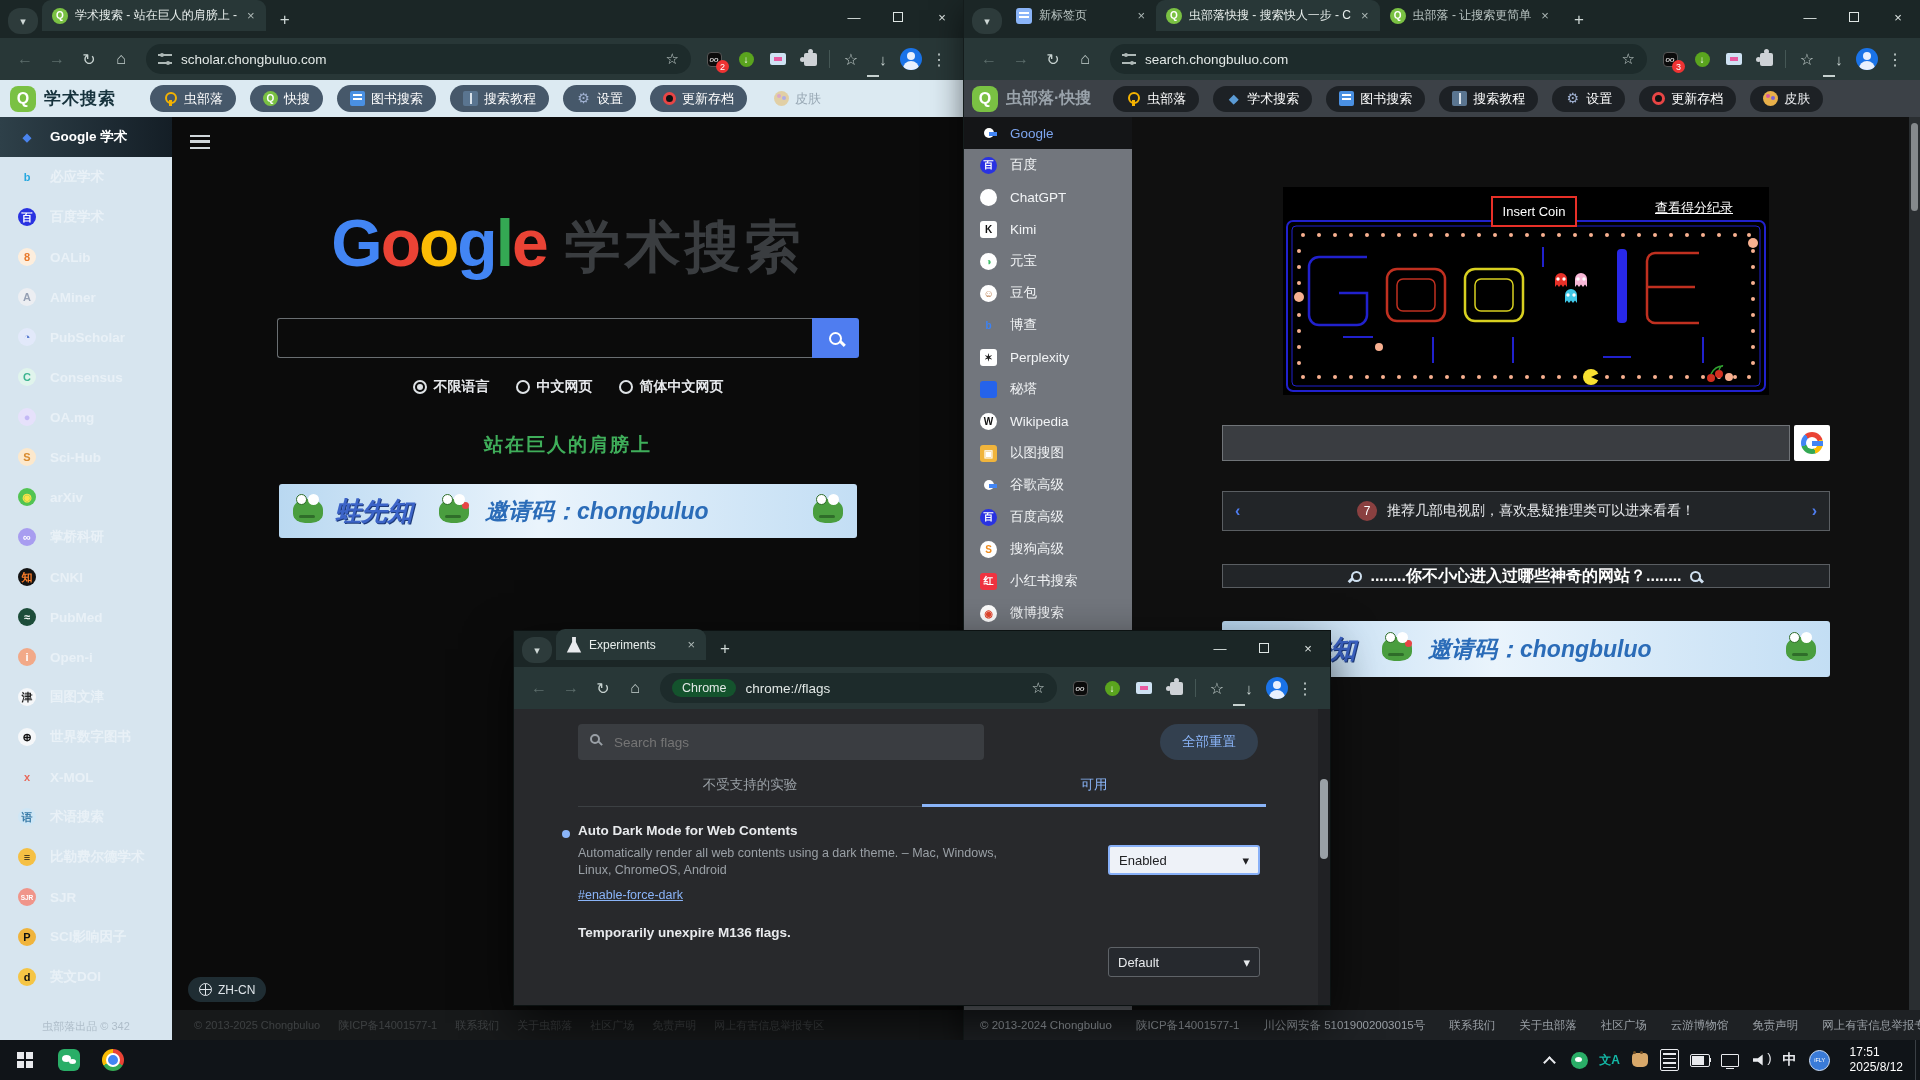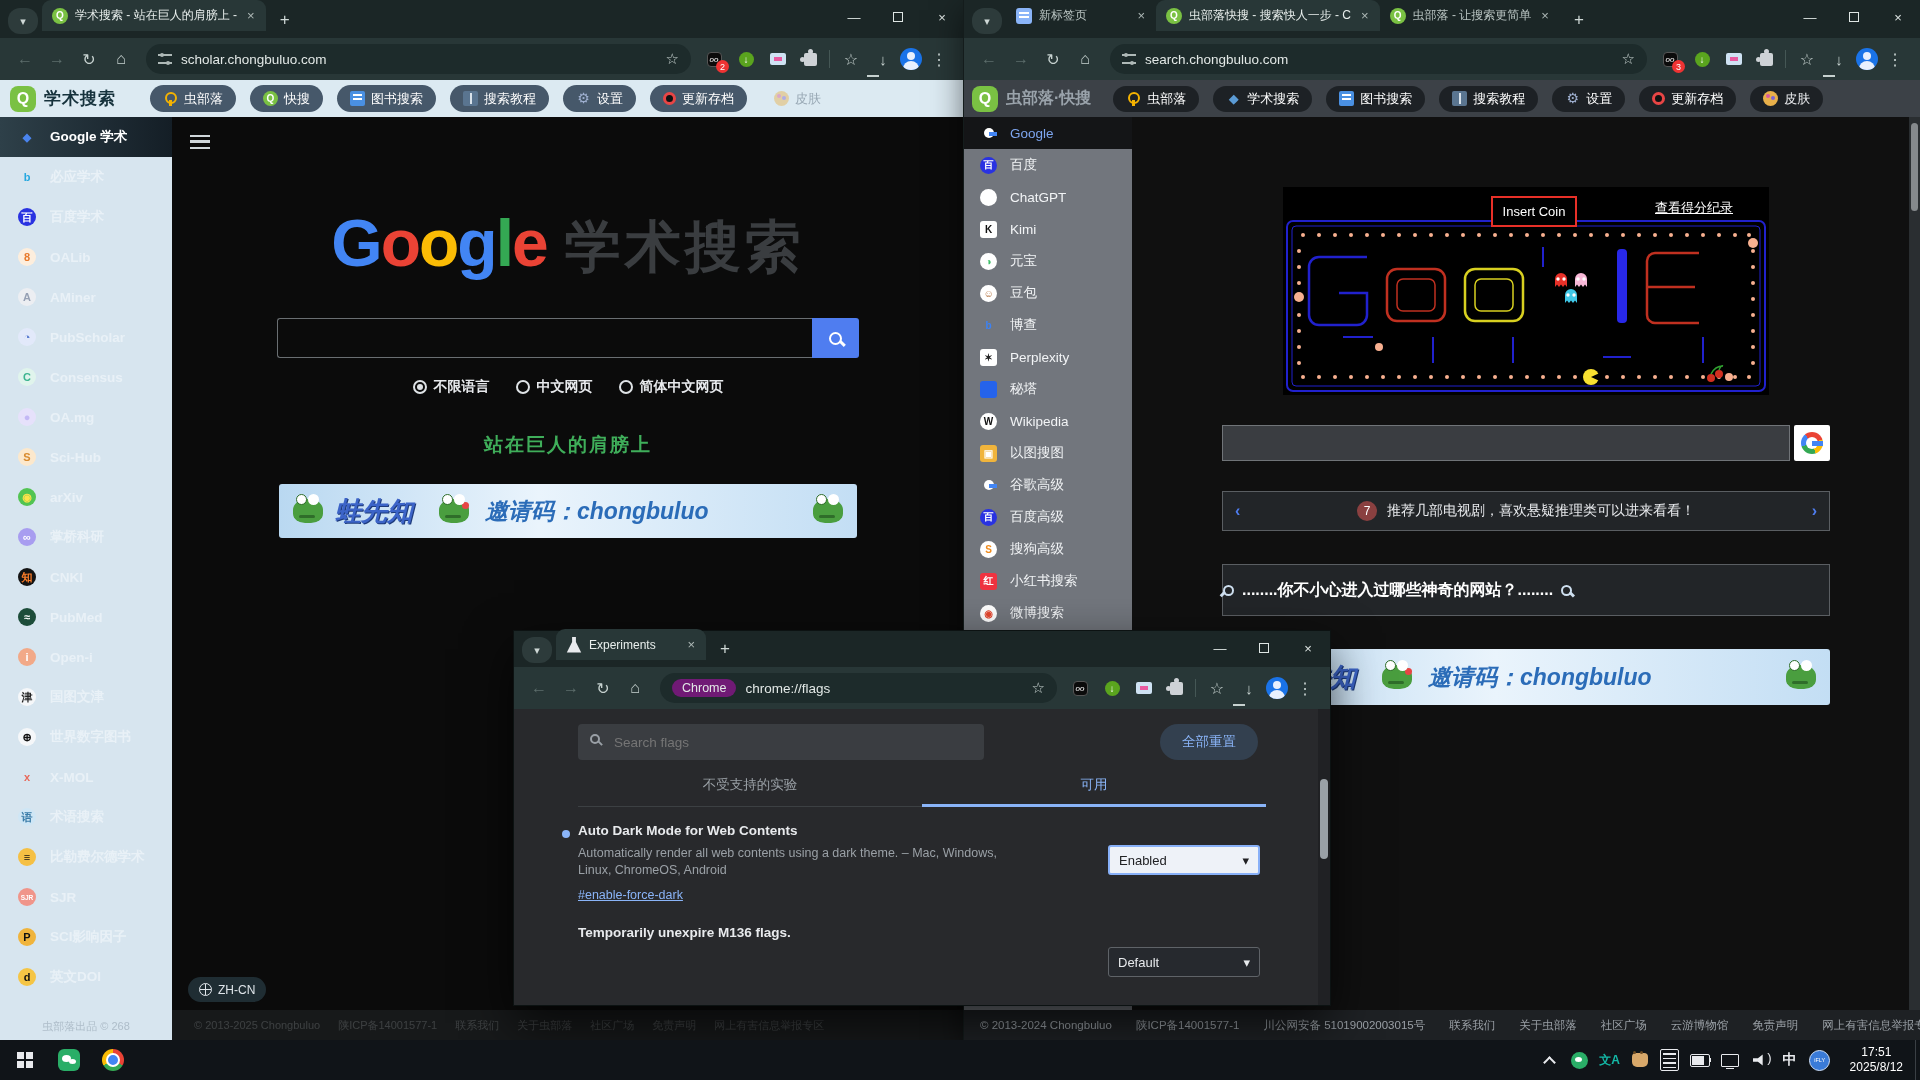--- a/index.html
+++ b/index.html
@@ -174,22 +174,22 @@
     background:conic-gradient(from -40deg,#ea4335 0 110deg,#fbbc05 110deg 200deg,#34a853 200deg 290deg,#4285f4 290deg 360deg);
     position:relative; }
   .g-logo::before { content:""; position:absolute; inset:5px; border-radius:50%; background:#fff; }
   .g-logo::after { content:""; position:absolute; right:0; top:9px; width:11px; height:5px; background:#4285f4; }
   .noticebar { margin-top:30px; width:608px; height:40px; border:1px solid #5a5e62; background:#222528;
     display:flex; align-items:center; padding:0 12px; color:#e8eaed; font-size:14px; }
   .nv-chev { color:#4f7df0; font-size:16px; font-weight:bold; }
   .notice-mid { flex:1; display:flex; align-items:center; justify-content:center; gap:10px; }
   .nbadge { width:20px; height:20px; border-radius:50%; background:#8a4040; color:#fff; font-size:12px;
     display:flex; align-items:center; justify-content:center; }
-  .qbar { margin-top:33px; width:608px; height:52px; border:1px solid #5a5e62; background:#222528;
-    display:flex; align-items:center; gap:8px; color:#fff; font-size:16px; font-weight:bold; }
+  .qbar { margin-top:33px; width:608px; height:24px; border:1px solid #5a5e62; background:#222528;
+    display:flex; align-items:center; justify-content:center; gap:8px; color:#fff; font-size:16px; font-weight:bold; }
   .mag2 { display:inline-block; width:11px; height:11px; border:2.5px solid #cfe0f0; border-radius:50%; position:relative; }
   .mag2::after { content:""; position:absolute; width:6px; height:2.5px; background:#cfe0f0; transform:rotate(45deg); right:-5px; bottom:-2px; }
   .mag2.flip::after { transform:rotate(135deg); left:-5px; right:auto; }
   .rw-banner { margin-top:33px; width:608px; height:56px; }
   .rw-footer { position:absolute; left:0; right:0; bottom:0; height:30px; background:#1e2124;
     display:flex; align-items:center; gap:24px; padding:0 16px; overflow:hidden; }
   .rw-footer span { color:#9aa0a6; font-size:11.5px; white-space:nowrap; }
   .rw-scroll { position:absolute; right:0; top:0; bottom:30px; width:11px; background:#2a2e31; }
   .rw-scroll::after { content:""; position:absolute; top:6px; left:2px; width:7px; height:88px; border-radius:4px; background:#85898c; }
 
@@ -261,21 +261,21 @@
     background:linear-gradient(90deg,#e8eaed 0 70%,#0000 70%); background-clip:content-box; padding:1px; }
   .tri.batt::after { content:""; position:absolute; right:1px; top:10px; width:2px; height:4px; background:#e8eaed; }
   .tri.mon::before { content:""; width:16px; height:11px; border:1.5px solid #e8eaed; border-radius:1px; }
   .tri.mon::after { content:""; position:absolute; bottom:3px; left:8px; width:8px; height:1.5px; background:#e8eaed; }
   .tri.vol::before { content:""; width:14px; height:12px; background:#e8eaed;
     clip-path:polygon(0 35%,38% 35%,72% 4%,72% 96%,38% 65%,0 65%); }
   .tri.vol::after { content:")"; position:absolute; right:0px; top:2px; font-size:13px; color:#e8eaed; }
   .tri.ime { font-size:14px; font-weight:bold; }
   .tri.ifly::before { content:"iFLY"; width:19px; height:19px; border-radius:50%; background:#3a7bd8;
     border:1.5px solid #cfe0f8; color:#fff; font-size:5.5px; display:flex; align-items:center; justify-content:center; }
-  .tb-clock { text-align:center; color:#fff; font-size:12px; line-height:15px; padding:0 12px 0 8px; white-space:nowrap; }
+  .tb-clock { text-align:left; color:#fff; font-size:12px; line-height:15px; padding:0 12px 0 8px; white-space:nowrap; }
   .tb-edge { width:5px; height:40px; border-left:1px solid #3a3f44; }
 </style>
 </head>
 <body>
 
 <div class="desktop">
 
   <section class="bwin left-win">
     <div class="tabstrip">
       <span class="tab-chev">▾</span>
@@ -484,21 +484,21 @@
             <div class="side-item">
               <span class="sic" style="background: rgb(240, 180, 60); color: rgb(17, 17, 17);">P</span>
               <span>SCI影响因子</span>
             </div>
 
             <div class="side-item">
               <span class="sic" style="background: rgb(245, 197, 69); color: rgb(17, 17, 17);">d</span>
               <span>英文DOI</span>
             </div>
           </div>
-        <div class="side-foot">虫部落出品 © 268</div>
+        <div class="side-foot">虫部落出品 © 342</div>
       </aside>
 
       <main class="lw-main">
         <span class="hamb"></span>
         <div class="glogo">
           <span class="gletters">
             
           <span style="color: rgb(66, 133, 244);">G</span><span style="color: rgb(234, 67, 53);">o</span><span style="color: rgb(251, 188, 5);">o</span><span style="color: rgb(66, 133, 244);">g</span><span style="color: rgb(52, 168, 83);">l</span><span style="color: rgb(234, 67, 53);">e</span></span>
           <span class="gsuffix">学术搜索</span>
         </div>
@@ -905,21 +905,21 @@
           </span>
         <span class="wc">×</span>
       </div>
     </div>
     <div class="toolbar">
       <span class="nvic dim">←</span>
       <span class="nvic dim">→</span>
       <span class="nvic">↻</span>
       <span class="nvic">⌂</span>
       <div class="addr">
-        <span style="background:#701a75;border-radius:10px;padding:2px 10px;color:#e2e8e6;font-size:12.5px;flex:none">Chrome</span>
+        <span style="background:#14532d;border-radius:10px;padding:2px 10px;color:#e2e8e6;font-size:12.5px;flex:none">Chrome</span>
         <span class="url">chrome://flags</span>
         <span class="star">☆</span>
       </div>
       <div class="exts">
 
           <span class="ext adg">
             <i class="eicon adg"></i>
           </span>
 
           <span class="ext idm">

